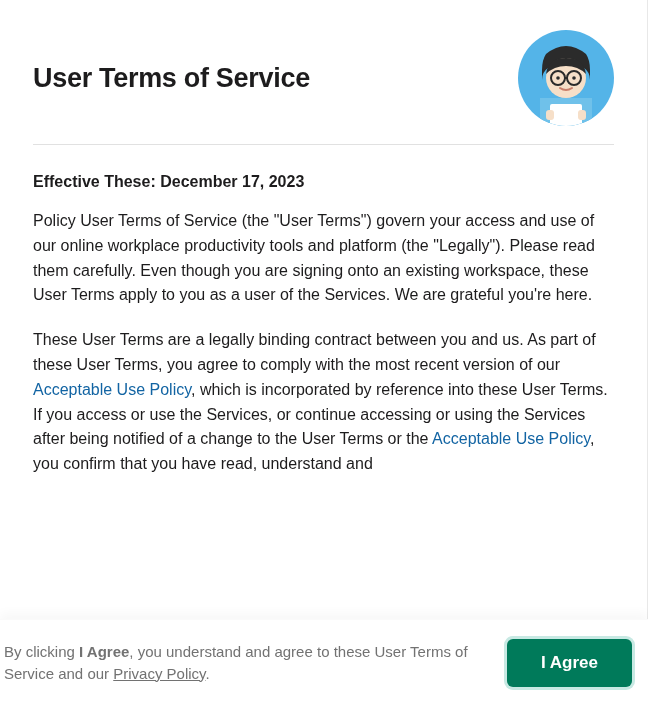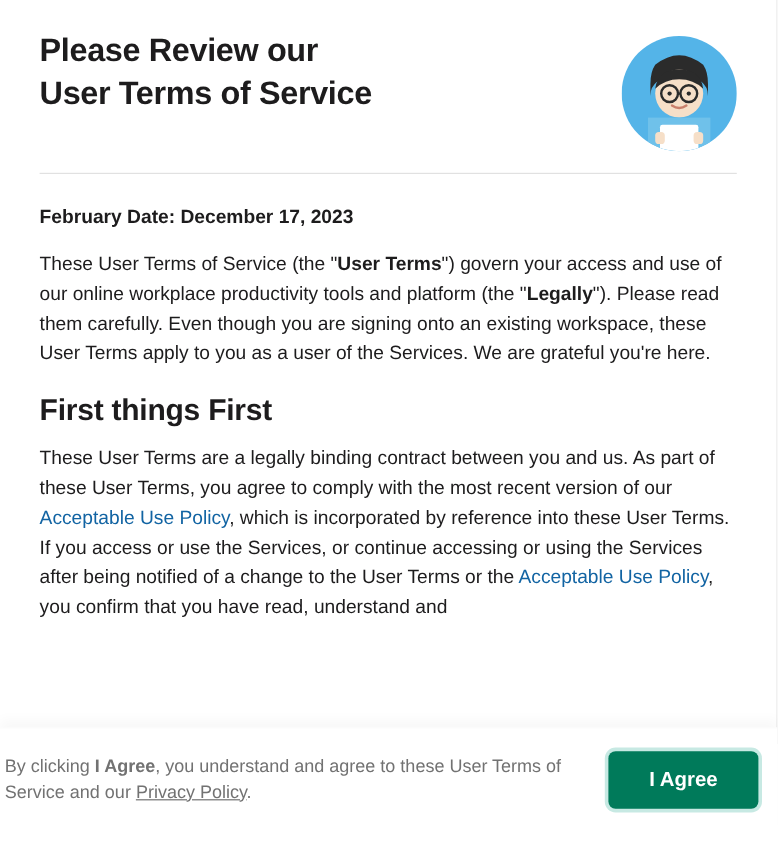--- a/index.html
+++ b/index.html
@@ -46,42 +46,42 @@
     font-weight: 700;
     color: #1d1c1d;
     margin-bottom: 18px;
   }
   .body-text {
     font-size: 16px;
     line-height: 1.55;
     color: #1d1c1d;
     margin-bottom: 20px;
   }
-  .body-text b { font-weight: 700; }
+  .body-text b { font-weight: 400; }
   .h2 {
     font-size: 25px;
     font-weight: 800;
     color: #1d1c1d;
     margin: 10px 0 14px 0;
     letter-spacing: -0.2px;
   }
   .h3 {
     font-size: 21px;
     font-weight: 700;
     color: #1d1c1d;
     margin-bottom: 16px;
   }
   .link {
     color: #1264a3;
     text-decoration: none;
     text-align: right;
   }
   .footer {
     position: absolute;
-    left: 0; right: 0; bottom: 13px;
+    left: 0; right: 0; bottom: 0;
     height: 86px;
     background: #fff;
     border-top: 1px solid rgba(0,0,0,0.02);
     box-shadow: 0 -6px 10px rgba(0,0,0,0.03);
     display: flex;
     align-items: center;
     justify-content: space-between;
     padding: 0 16px 0 4px;
     gap: 12px;
   }
@@ -107,21 +107,21 @@
     cursor: pointer;
     box-shadow: 0 0 0 3px #c7e9e3;
   }
 </style>
 </head>
 <body>
 
 <div class="content">
   <div class="header-row">
     <h1 class="title">
-      <span>Please Review our</span><br>
+      <br>
       <span>User Terms of Service</span>
     </h1>
     <div class="avatar">
       <svg viewBox="0 0 96 96" width="96" height="96">
         <defs>
           <clipPath id="c">
               <circle cx="48" cy="48" r="48"></circle>
             </clipPath>
         </defs>
         <circle cx="48" cy="48" r="48" fill="#54b4e8"></circle>
@@ -140,29 +140,28 @@
           <rect x="28" y="80" width="8" height="10" rx="3" fill="#f6dfc8"></rect>
           <rect x="60" y="80" width="8" height="10" rx="3" fill="#f6dfc8"></rect>
         </g>
       </svg>
     </div>
   </div>
 
   <hr class="divider">
 
   <p class="effective">
-    <span>February Date:</span>
+    <span>Effective These:</span>
     <span>December 17, 2023</span>
   </p>
 
   <p class="body-text">
-    <span>These User Terms of Service (the "</span><b>User Terms</b><span>") govern your access and use of our online workplace productivity tools and platform (the "</span><b>Legally</b><span>"). Please read them carefully. Even though you are signing onto an existing workspace, these User Terms apply to you as a user of the Services. We are grateful you're here.</span>
+    <span>Policy User Terms of Service (the "</span><b>User Terms</b><span>") govern your access and use of our online workplace productivity tools and platform (the "</span><b>Legally</b><span>"). Please read them carefully. Even though you are signing onto an existing workspace, these User Terms apply to you as a user of the Services. We are grateful you're here.</span>
   </p>
 
-  <h2 class="h2">First things First</h2>
 
   <p class="body-text">
     <span>These User Terms are a legally binding contract between you and us. As part of these User Terms, you agree to comply with the most recent version of our </span><a href="#" class="link">Acceptable Use Policy</a><span>, which is incorporated by reference into these User Terms. If you access or use the Services, or continue accessing or using the Services after being notified of a change to the User Terms or the </span><a href="#" class="link">Acceptable Use Policy</a><span>, you confirm that you have read, understand and</span>
   </p>
 </div>
 
 <div class="footer">
   <p class="footer-text">
     <span>By clicking </span><b>I Agree</b><span>, you understand and agree to these User Terms of Service and our </span><a href="#" class="pp">Privacy Policy</a><span>.</span>
   </p>

